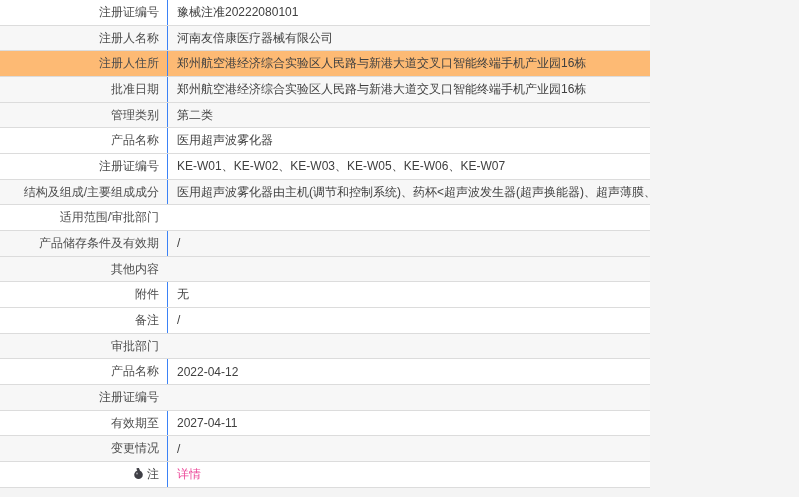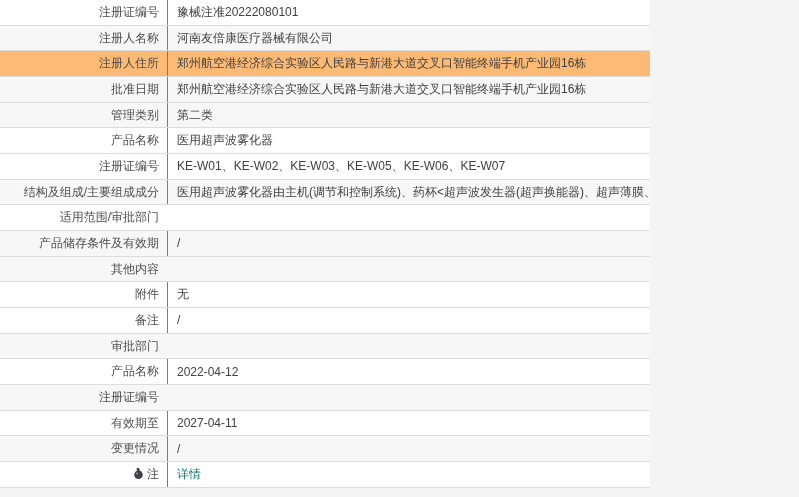--- a/index.html
+++ b/index.html
@@ -46,21 +46,21 @@
     padding-left: 9px;
     border-left: 1px solid #3b82f6;
     display: flex;
     align-items: center;
     color: #404040;
     white-space: nowrap;
     overflow: hidden;
   }
   .value-cell.empty { border-left: none; }
   .details-link {
-    color: #0f766e;
+    color: #ec4899;
     text-decoration: none;
     cursor: pointer;
   }
   .bulb-icon {
     display: inline-flex;
     align-items: center;
     margin-right: 1px;
   }
   .footer-strip {
     width: 799px;

